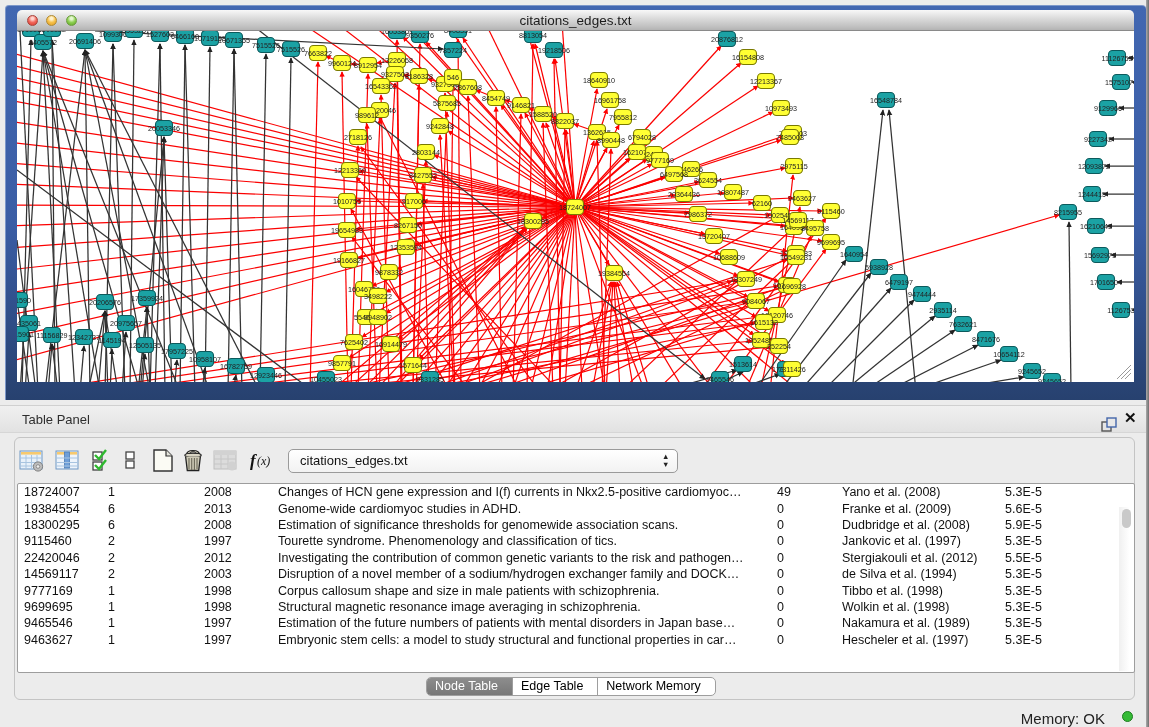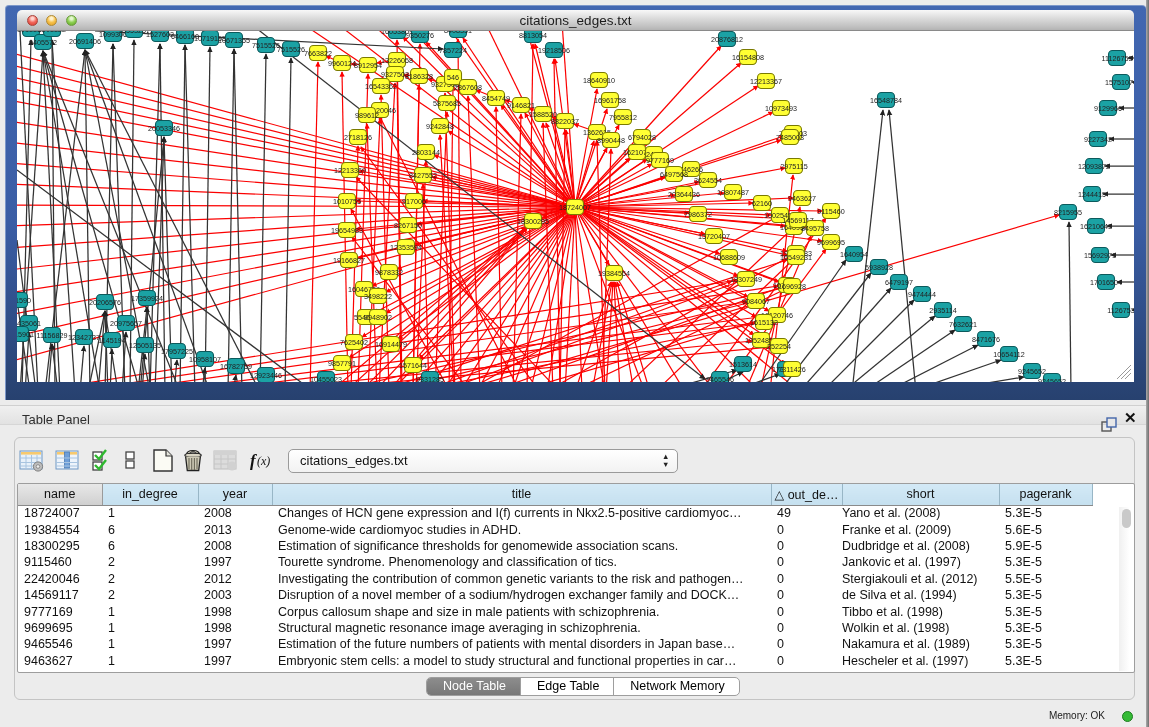--- a/index.html
+++ b/index.html
@@ -3,39 +3,39 @@
 *{margin:0;padding:0;box-sizing:border-box}
 body{width:1149px;height:727px;background:#ececec;font-family:"Liberation Sans",sans-serif;position:relative;overflow:hidden}
 .bluewin{position:absolute;left:5px;top:5px;width:1141px;height:395px;background:linear-gradient(180deg,#4267b1 0%,#3a5da5 55%,#27416f 100%);border-radius:4px 4px 0 0;border-top:1px solid #7c97c9;border-left:1px solid #7c97c9}
 .titlebar{position:absolute;left:17px;top:10px;width:1117px;height:21px;background:linear-gradient(180deg,#f8f8f8,#d9d9d9 45%,#bfbfbf 85%,#b3b3b3);border-radius:5px 5px 0 0;border-bottom:1px solid #8a8a8a}
 .titlebar .t{position:absolute;width:100%;text-align:center;top:3px;font-size:13.5px;color:#1c1c1c}
 .tl{position:absolute;top:4.5px;width:11px;height:11px;border-radius:50%}
 .tlr{left:9.5px;background:radial-gradient(circle at 50% 28%,#ffd5d0 0 15%,#f2685c 50%,#d8372b 100%);border:1px solid #a8443c}
 .tly{left:29px;background:radial-gradient(circle at 50% 28%,#fff3cf 0 15%,#f7c149 50%,#df9d26 100%);border:1px solid #b08a33}
 .tlg{left:49px;background:radial-gradient(circle at 50% 28%,#e4f7cf 0 15%,#8ed052 50%,#5fa524 100%);border:1px solid #6b9b40}
 .rightstrip{position:absolute;right:0;top:0;width:3px;height:727px;background:linear-gradient(90deg,#aaa,#6e6e6e)}
-.tphead{position:absolute;left:0;top:405px;width:1146px;height:20px;background:linear-gradient(180deg,#f0f0f0,#e2e2e2);border-top:1px solid #d0d0d0;border-bottom:1px solid #d6d6d6}
+.tphead{position:absolute;left:0;top:405px;width:1146px;height:28px;background:linear-gradient(180deg,#f0f0f0,#e2e2e2);border-top:1px solid #d0d0d0;border-bottom:1px solid #d6d6d6}
 .tphead .t{position:absolute;left:22px;top:6px;font-size:13px;color:#2e2e2e}
 .panel{position:absolute;left:14px;top:437px;width:1121px;height:263px;background:#ececec;border:1px solid #c4c4c4;border-radius:6px}
 .ddown{position:absolute;left:288px;top:449px;width:390px;height:24px;background:linear-gradient(180deg,#fff,#f2f2f2);border:1px solid #9a9a9a;border-radius:5px;font-size:13px;color:#111;line-height:22px;padding-left:11px}
 .ddarrows{position:absolute;left:662px;top:453px;font-size:7.5px;color:#222;line-height:8px}
 .tbl{position:absolute;left:17px;top:483px;width:1118px;height:190px;background:#fff;border:1px solid #9d9d9d;border-radius:2px;overflow:hidden}
 table{border-collapse:collapse;table-layout:fixed;width:1100px;font-size:12.5px;color:#111}
 th{height:21px;font-weight:normal;border-right:1px solid #98b6c6;border-bottom:1px solid #8a8a8a;background:linear-gradient(180deg,#d3e9f6,#c5e0ef);text-align:center;overflow:hidden;white-space:nowrap}
 th.c1{background:linear-gradient(180deg,#e8e8e8,#d0d0d0);border-right:1px solid #9a9a9a}
 td{height:16.4px;padding:0 0 0 6px;overflow:hidden;white-space:nowrap}
 .c1{width:84px}.c2{width:96px}.c3{width:74px}.c4{width:499px}.c5{width:71px}.c6{width:157px}.c7{width:93px}.c8{width:26px}
 td.c6{text-align:left;padding:0}
 .sbar{position:absolute;left:1119px;top:507px;width:15px;height:164px;background:linear-gradient(90deg,#f0f0f0,#fff 70%)}
 .sthumb{position:absolute;left:3px;top:2px;width:9px;height:19px;background:#c9c9c9;border-radius:4.5px}
 .tabs{position:absolute;left:426px;top:677px;height:19px;display:flex;font-size:12.5px;border:1px solid #9e9e9e;border-radius:5px;overflow:hidden;background:#fff}
-.tabs div{padding:1px 14px 0 16px;border-right:1px solid #9e9e9e}
+.tabs div{padding:1px 14px 0 8px;border-right:1px solid #9e9e9e}
 .tabs div:last-child{border-right:none}
 .tabs .on{background:linear-gradient(180deg,#8d8d8d,#777);color:#fff}
-.mem{position:absolute;right:44px;top:710px;font-size:10px;color:#222}
+.mem{position:absolute;right:44px;top:710px;font-size:15px;color:#222}
 .memdot{position:absolute;right:16px;top:711px;width:11px;height:11px;border-radius:50%;background:#35bb36;border:1.2px solid #1e7c20}
 </style></head><body>
 <div class="bluewin"></div>
 <div class="titlebar">
     <span class="tl tlr"></span>
     <span class="tl tly"></span>
     <span class="tl tlg"></span>
     <div class="t">citations_edges.txt</div>
   </div>
 <svg width="1117" height="351" viewBox="0 0 1117 351" style="position:absolute;left:17px;top:31px;background:#fff">
@@ -678,30 +678,20 @@
  <g transform="translate(231,0)">
       <text x="0" y="17" font-family="Liberation Serif,serif" font-style="italic" font-weight="bold" font-size="17" fill="#111">f</text>
       <text x="7" y="16" font-family="Liberation Serif,serif" font-style="italic" font-size="12" fill="#111">(x)</text>
     </g>
 </svg>
 <div class="ddown">citations_edges.txt</div>
 <div class="ddarrows">▲<br>▼</div>
 <div class="tbl">
 <table>
 <tbody>
-        <tr>
-          <th class="c1">name</th>
-          <th class="c2">in_degree</th>
-          <th class="c3">year</th>
-          <th class="c4">title</th>
-          <th class="c5">△ out_de…</th>
-          <th class="c6">short</th>
-          <th class="c7">pagerank</th>
-          <th class="c8" style="background:#fff;border:none"></th>
-        </tr>
 <tr>
           <td class="c1">18724007</td>
           <td class="c2">1</td>
           <td class="c3">2008</td>
           <td class="c4">Changes of HCN gene expression and I(f) currents in Nkx2.5-positive cardiomyoc…</td>
           <td class="c5">49</td>
           <td class="c6">Yano et al. (2008)</td>
           <td class="c7">5.3E-5</td>
           <td class="c8"></td>
         </tr>

